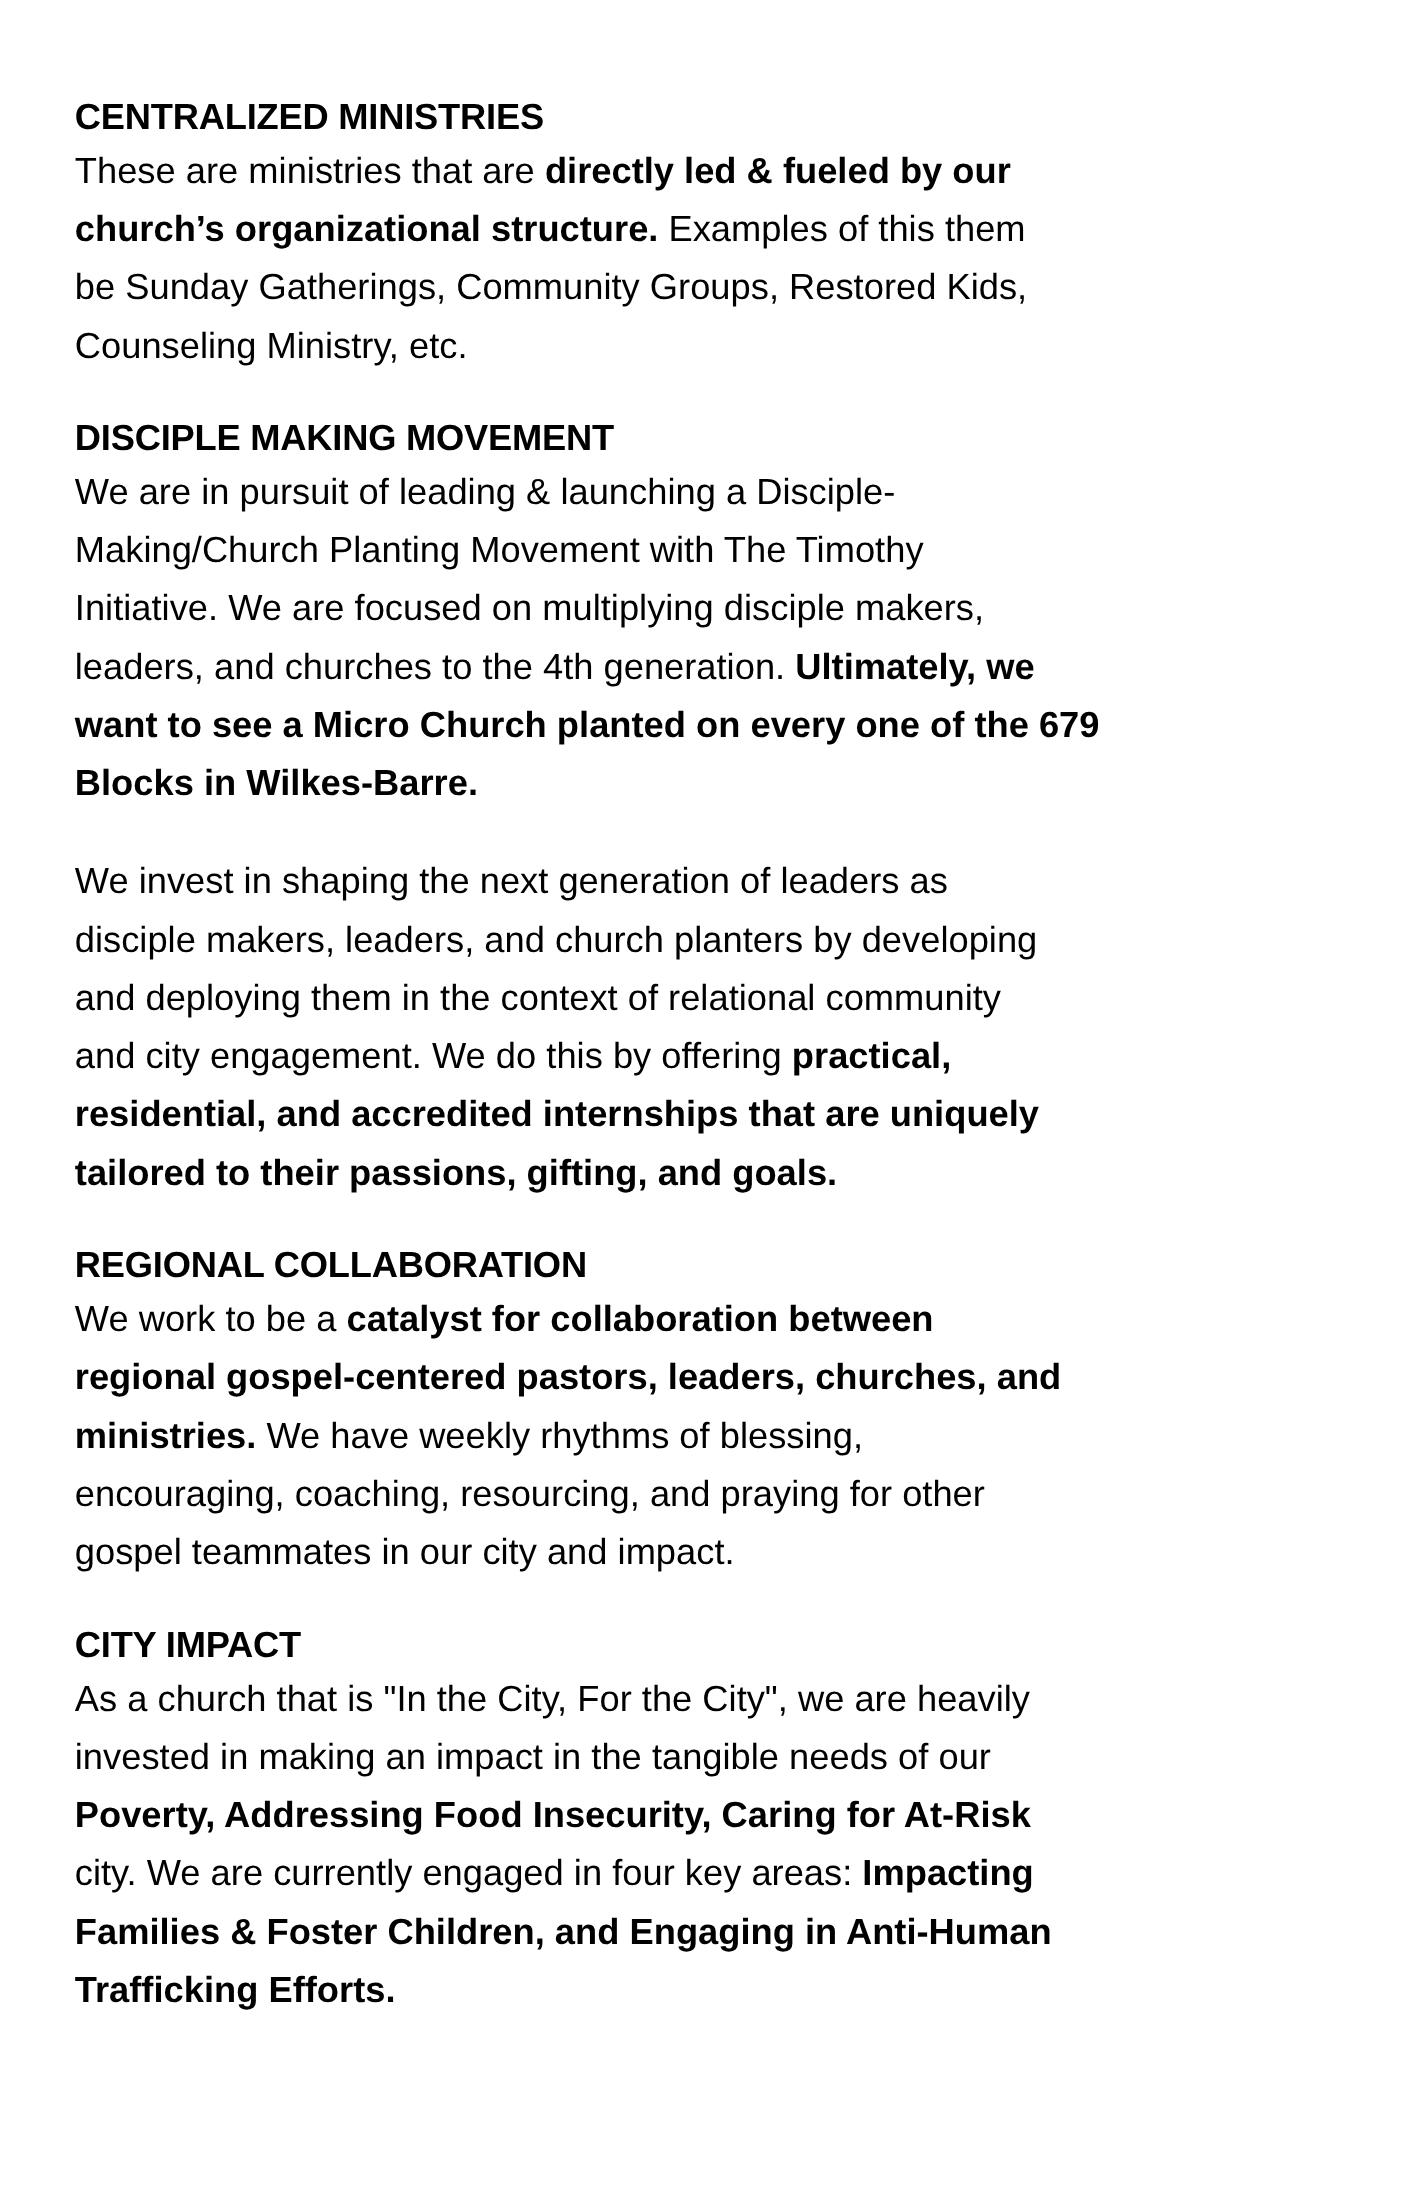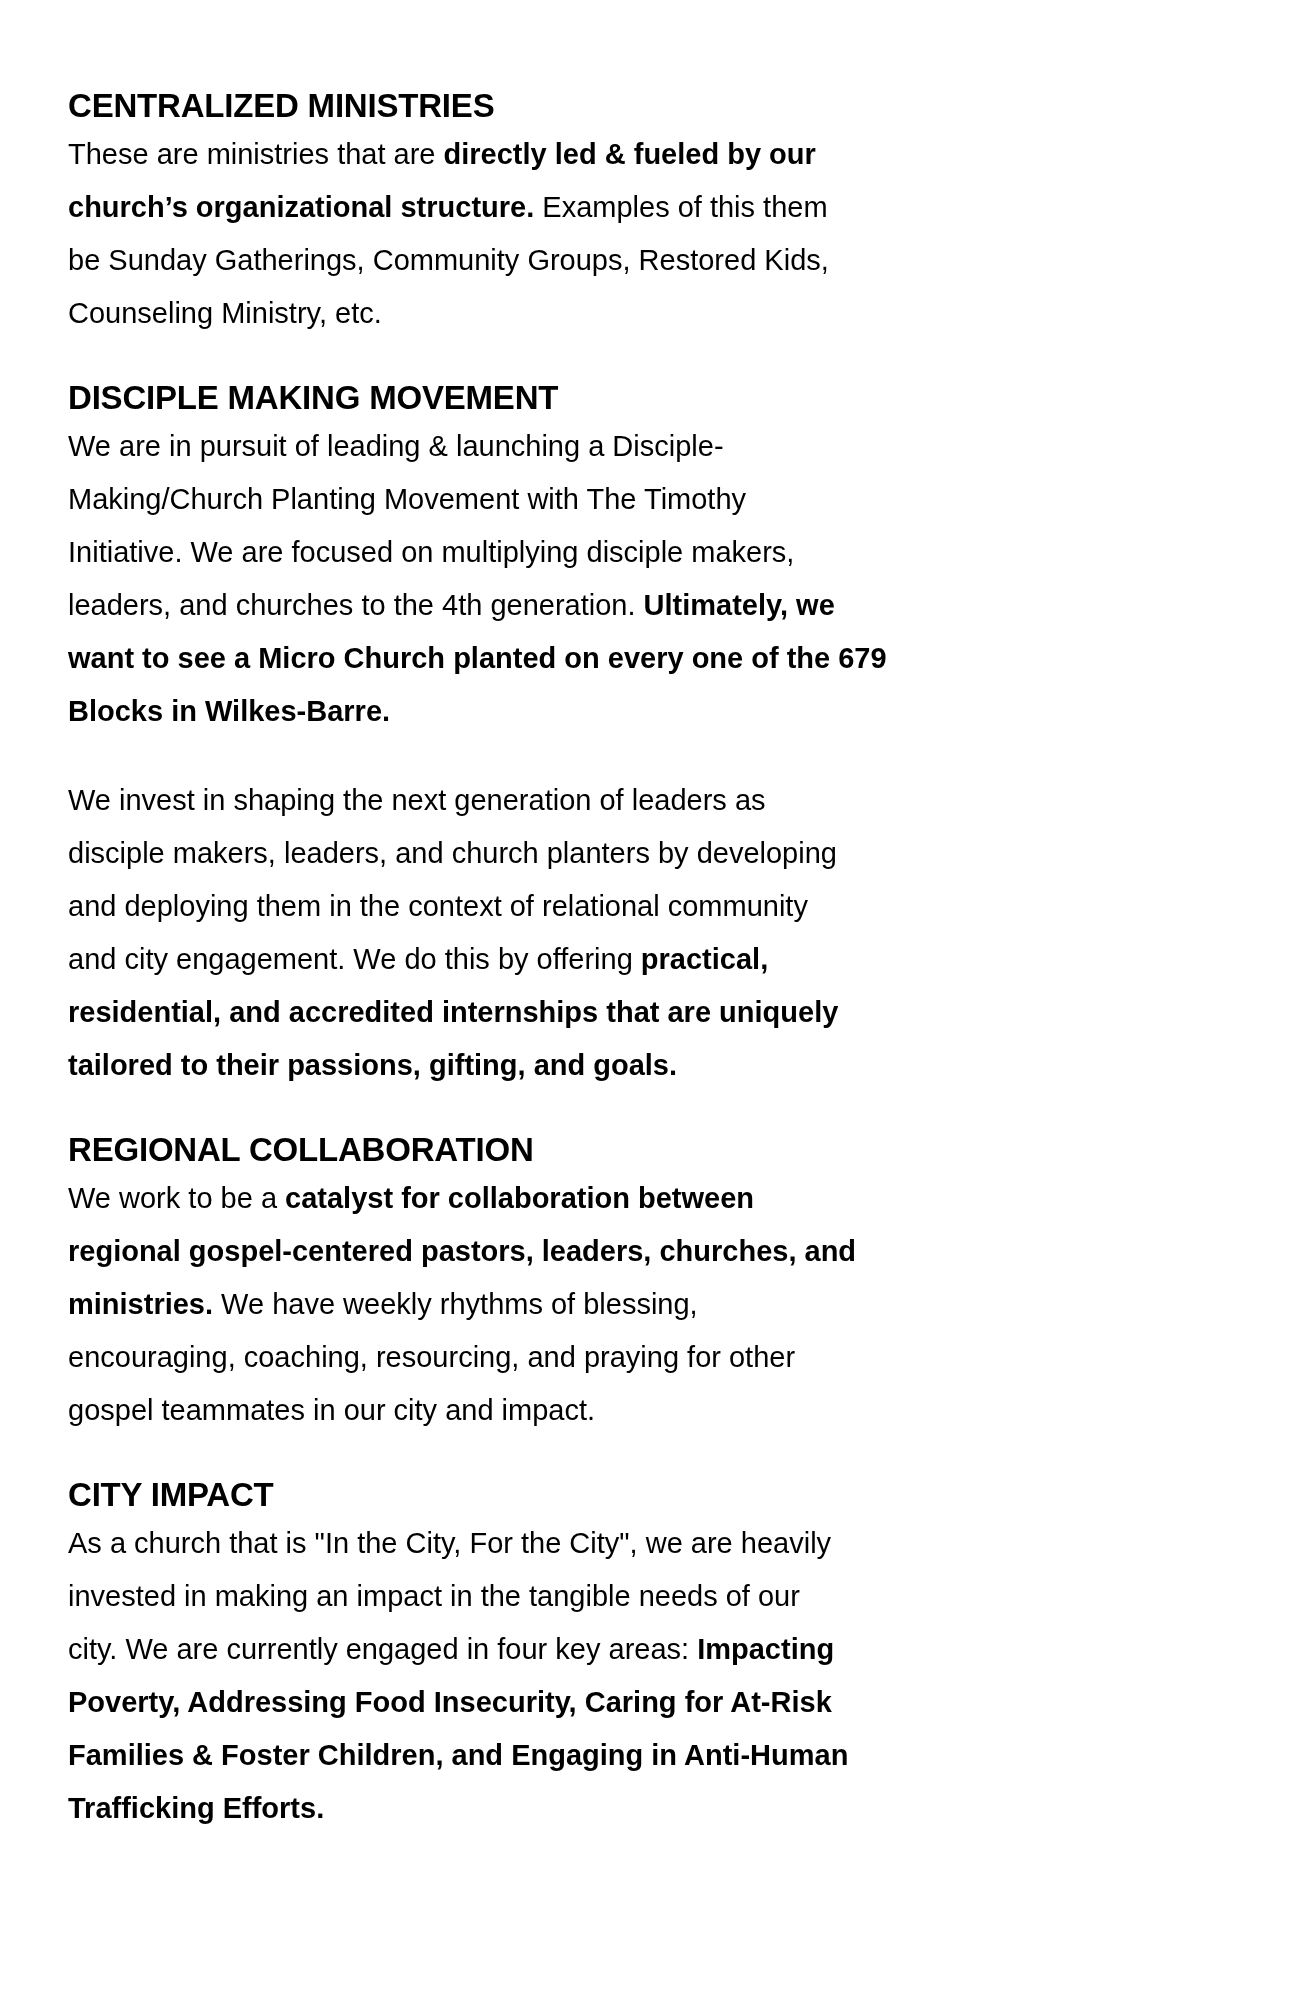--- a/index.html
+++ b/index.html
@@ -24,21 +24,21 @@
   }
   .section-heading {
     font-size: 33px;
     font-weight: 700;
     line-height: 44px;
     letter-spacing: -0.2px;
     margin: 0;
     white-space: nowrap;
   }
   .section-body {
-    font-size: 29px;
+    font-size: 33px;
     line-height: 53px;
     margin: 0;
   }
   .line {
     display: block;
     white-space: nowrap;
     height: 53px;
   }
   .seg-normal { font-weight: 400; }
   .seg-bold { font-weight: 700; }
@@ -86,19 +86,19 @@
         <span class="line"><span class="seg-bold">ministries.</span><span class="seg-normal"> We have weekly rhythms of blessing,</span></span>
         <span class="line"><span class="seg-normal">encouraging, coaching, resourcing, and praying for other</span></span>
         <span class="line"><span class="seg-normal">gospel teammates in our city and impact.</span></span>
       </div>
     </section>
     <section class="section">
       <h2 class="section-heading">CITY IMPACT</h2>
       <div class="section-body">
         <span class="line"><span class="seg-normal">As a church that is "In the City, For the City", we are heavily</span></span>
         <span class="line"><span class="seg-normal">invested in making an impact in the tangible needs of our</span></span>
+        <span class="line"><span class="seg-bold">Poverty, Addressing Food Insecurity, Caring for At-Risk</span></span>
         <span class="line"><span class="seg-normal">city. We are currently engaged in four key areas: </span><span class="seg-bold">Impacting</span></span>
-        <span class="line"><span class="seg-bold">Poverty, Addressing Food Insecurity, Caring for At-Risk</span></span>
         <span class="line"><span class="seg-bold">Families &amp; Foster Children, and Engaging in Anti-Human</span></span>
         <span class="line"><span class="seg-bold">Trafficking Efforts.</span></span>
       </div>
     </section>
   </main>
 
 </body></html>

